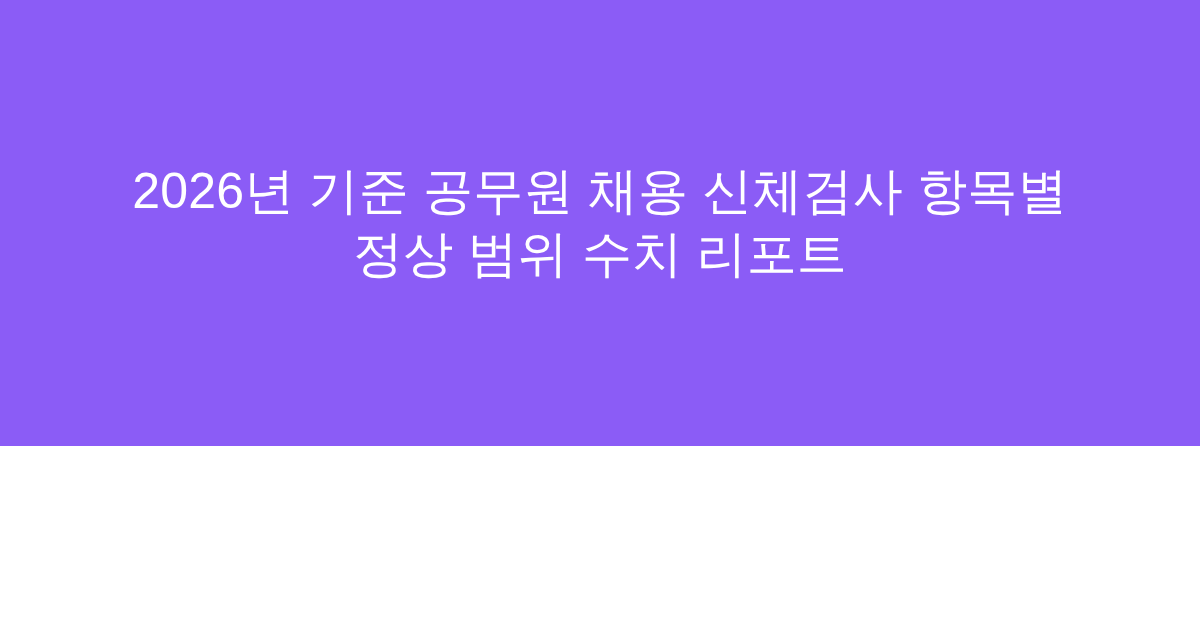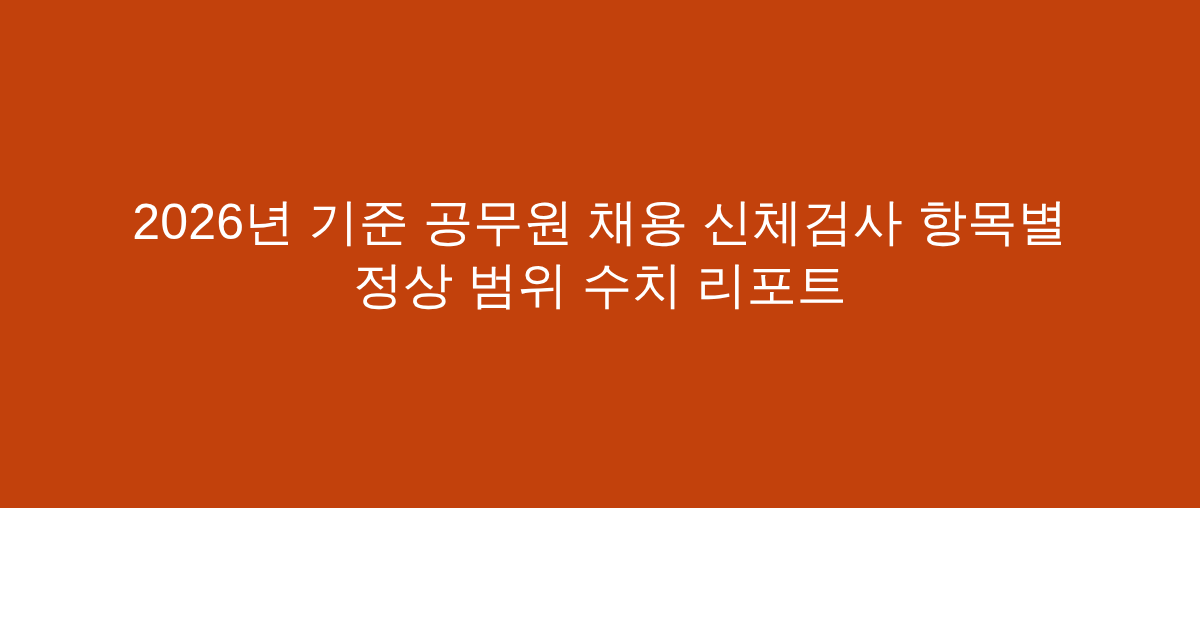--- a/index.html
+++ b/index.html
@@ -12,22 +12,22 @@
     width: 1200px;
     height: 630px;
     overflow: hidden;
     font-family: "Liberation Sans", "DejaVu Sans", sans-serif;
   }
 
   .banner {
     position: relative;
     box-sizing: border-box;
     width: 1200px;
-    height: 508px;
-    background-color: #c2410c;
+    height: 446px;
+    background-color: #8b5cf6;
     display: flex;
     align-items: center;
     justify-content: center;
     padding: 0 96px;
   }
 
   .banner-inner {
     width: 100%;
     display: flex;
     flex-direction: column;

